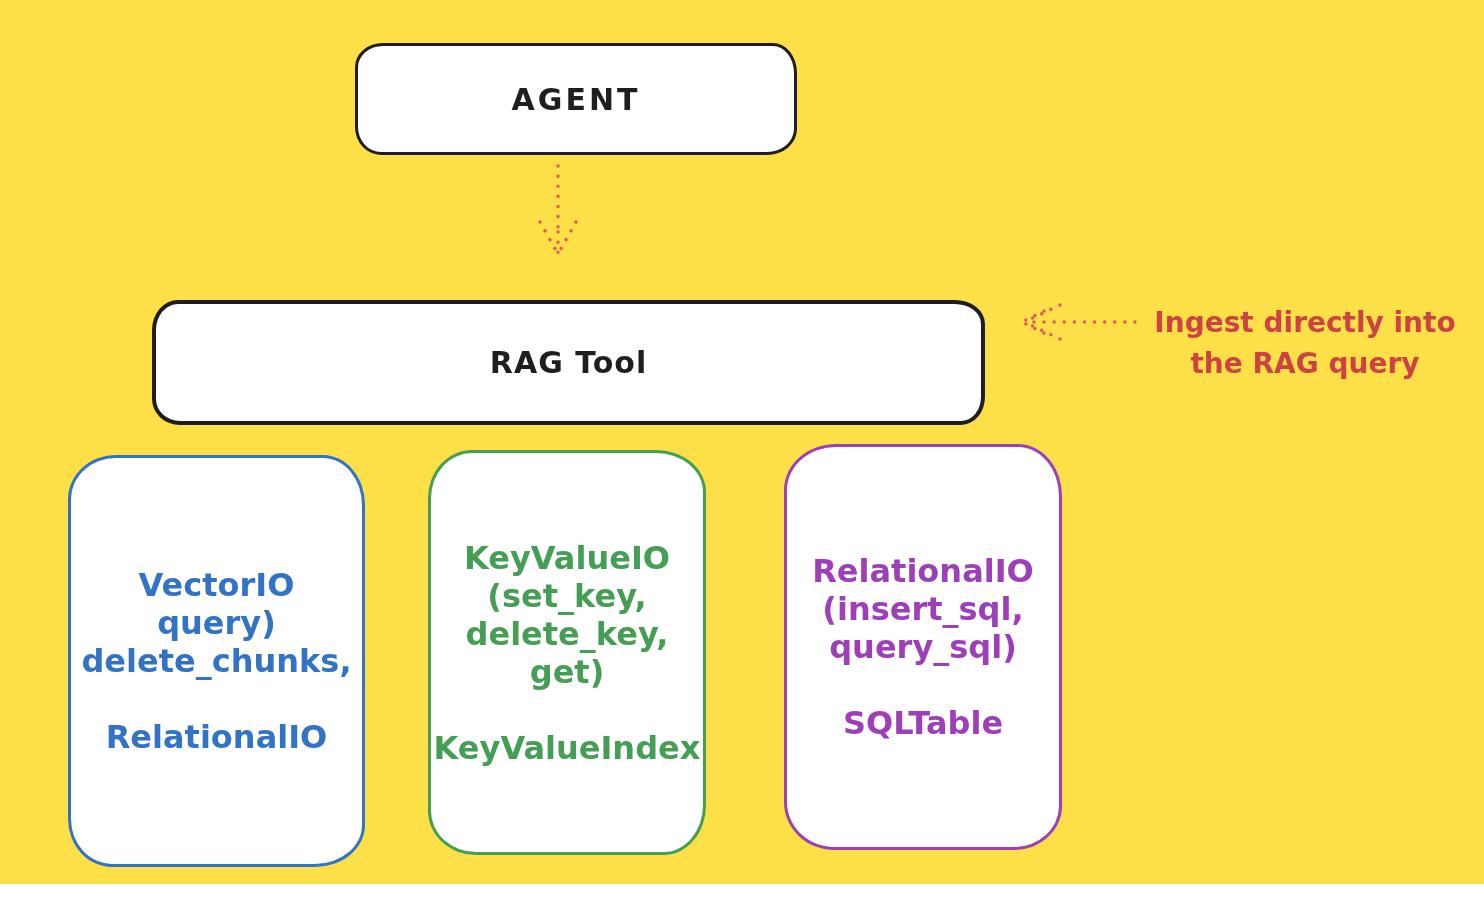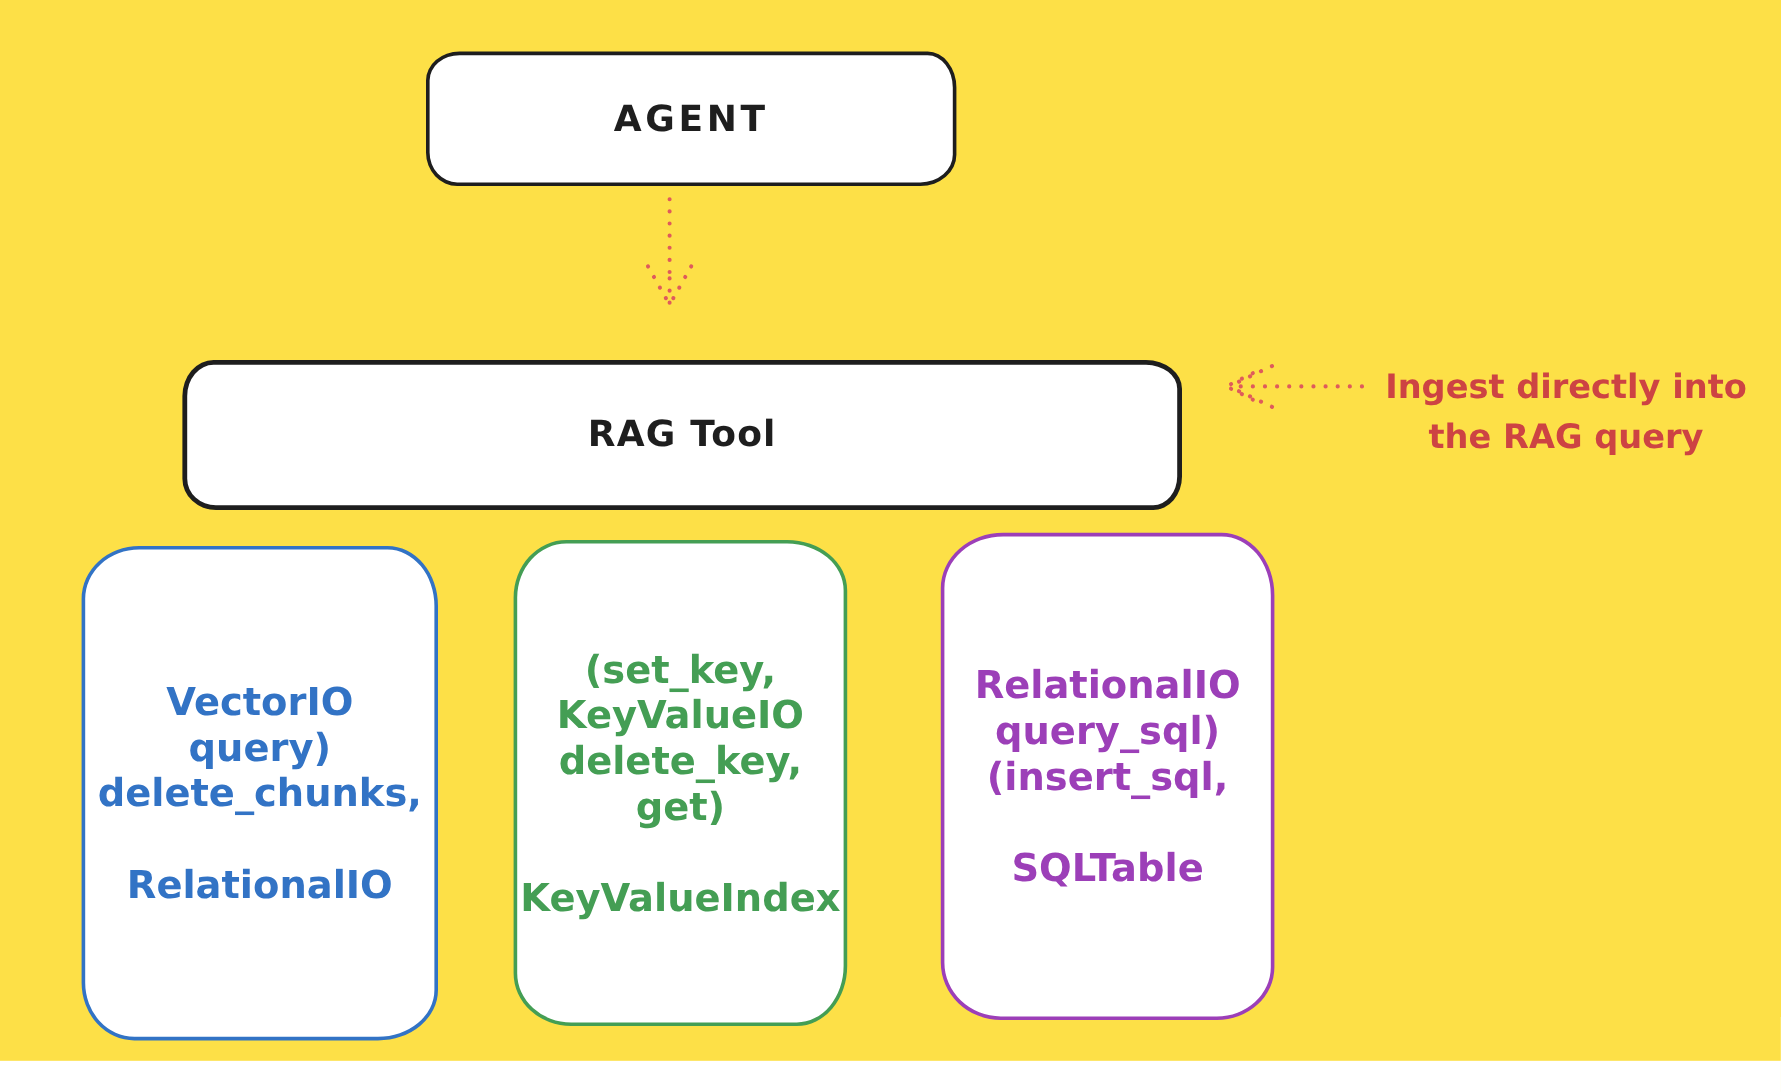--- a/index.html
+++ b/index.html
@@ -126,31 +126,31 @@
       <div>VectorIO</div>
       <div>query)</div>
       <div>delete_chunks,</div>
       <div class="spacer"></div>
       <div>RelationalIO</div>
     </div>
   </div>
 
   <div class="module module-keyvalue" style="border-color: rgb(68, 158, 84);">
     <div style="color: rgb(68, 158, 84);">
+      <div>KeyValueIO</div>
       <div>(set_key,</div>
-      <div>KeyValueIO</div>
       <div>delete_key, get)</div>
       <div class="spacer"></div>
       <div>KeyValueIndex</div>
     </div>
   </div>
 
   <div class="module module-relational" style="border-color: rgb(156, 63, 184);">
     <div style="color: rgb(156, 63, 184);">
       <div>RelationalIO</div>
+      <div>(insert_sql,</div>
       <div>query_sql)</div>
-      <div>(insert_sql,</div>
       <div class="spacer"></div>
       <div>SQLTable</div>
     </div>
   </div>
 
 </div>
 
 </body></html>

